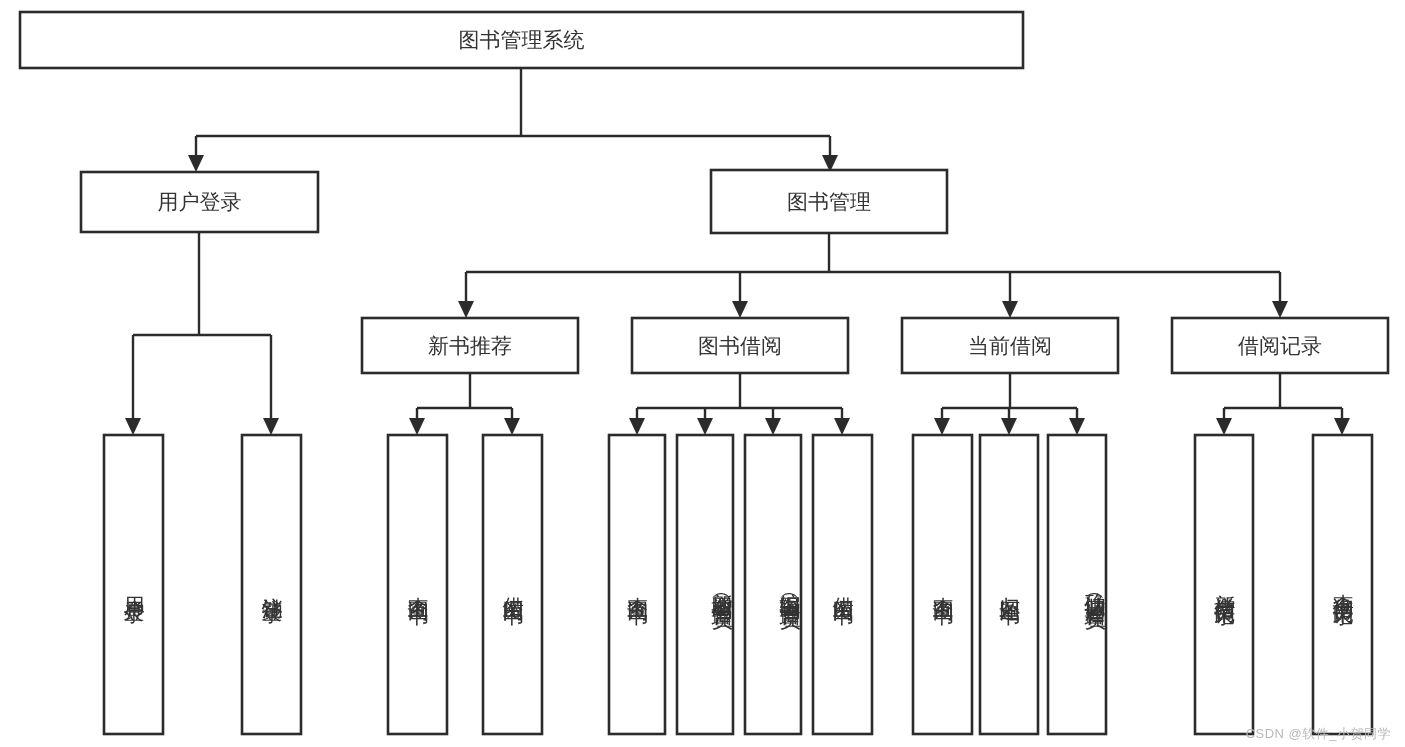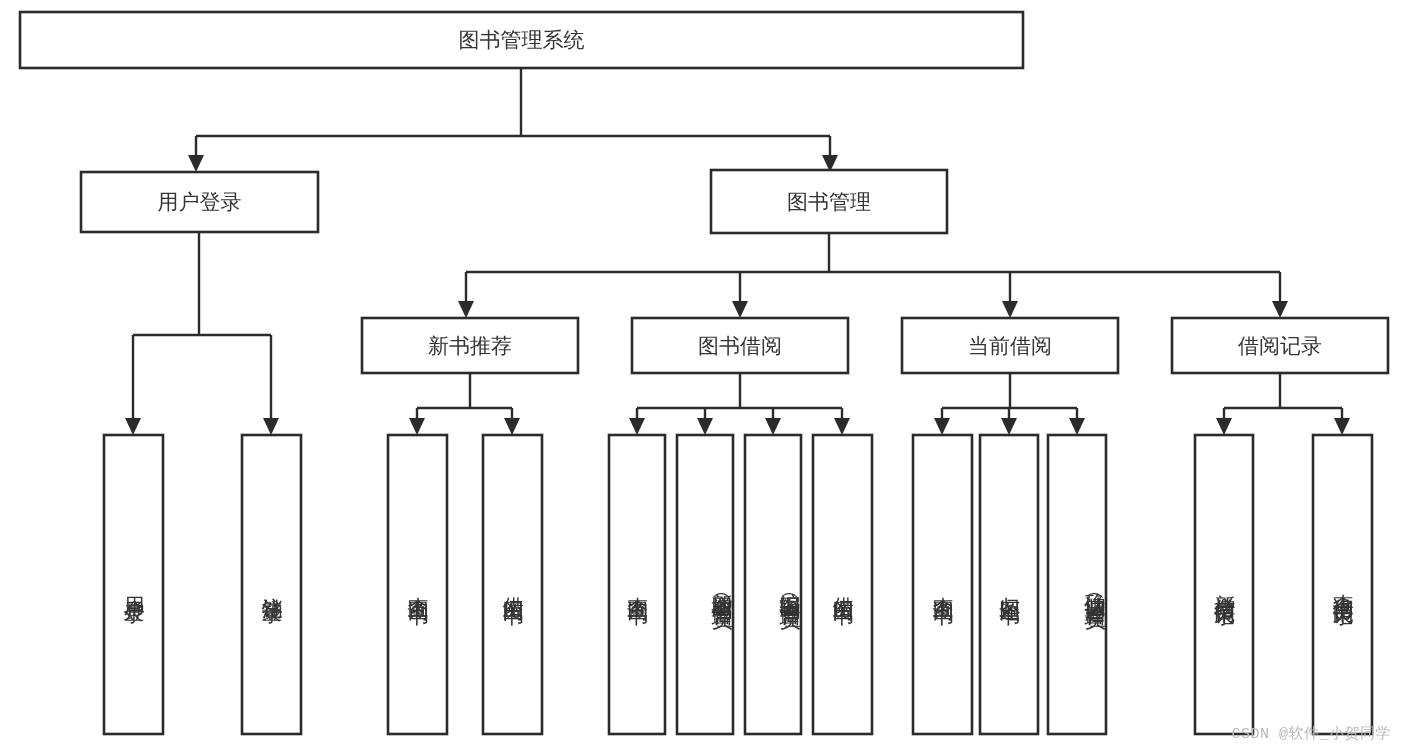--- a/index.html
+++ b/index.html
@@ -72,22 +72,22 @@
     text-align: center;
     display: flex;
     align-items: center;
     justify-content: center;
     white-space: nowrap;
   }
   .watermark {
     position: absolute;
     right: 14px;
     bottom: 4px;
-    font-family: Liberation Mono, monospace;
-    font-size: 15px;
+    font-family: Liberation Sans, sans-serif;
+    font-size: 13px;
     color: #b9b9b9;
     letter-spacing: 0.5px;
     white-space: nowrap;
     text-align: center;
   }
 </style>
 </head>
 <body>
 
 <div id="diagram-root">

